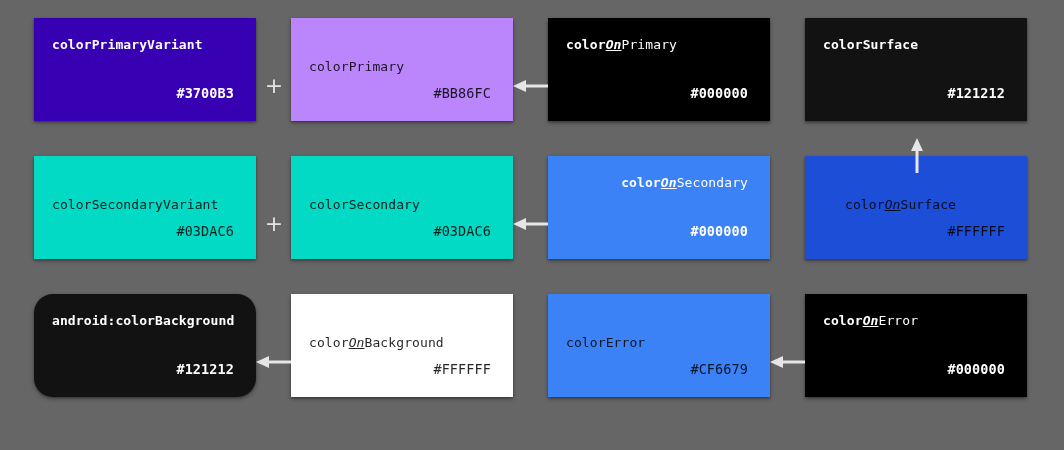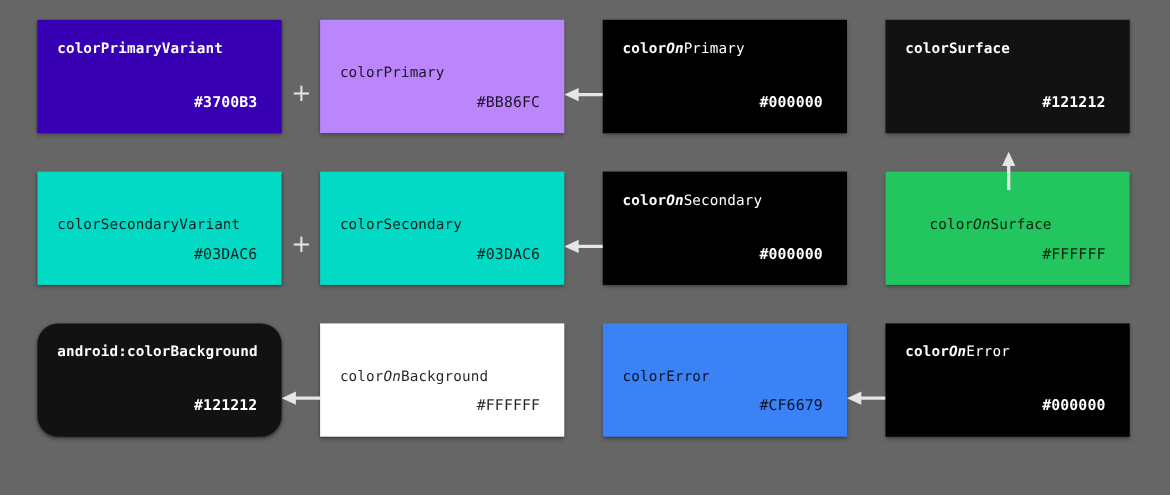--- a/index.html
+++ b/index.html
@@ -38,21 +38,21 @@
     white-space: nowrap;
   }
   .hex {
     align-self: flex-end;
     font-size: 13.5px;
     line-height: 15px;
     letter-spacing: 0.1px;
   }
   .card.dark  { color: #FFFFFF; }
   .card.light { color: rgba(0,0,0,0.85); }
-  .card .on   { font-style: italic; }
+  .card .on   { font-style: italic; text-decoration: underline; }
   .card.light .label { font-weight: 400; margin-top: 22px; }
   .card.dark  .label { font-weight: 500; }
   .card.dark  .pfx, .card.dark .on { font-weight: 700; }
   .card.dark  .sfx { font-weight: 400; }
   .hex { font-weight: 700; }
   .card.light .hex { font-weight: 500; }
 
   .plus {
     position: absolute;
     transform: translate(-50%, -54%);
@@ -103,26 +103,26 @@
     <div class="card light" style="background-color: rgb(3, 218, 198);">
       <div class="label"><span class="pfx">colorSecondaryVariant</span><span class="on"></span><span class="sfx"></span></div>
       <div class="hex">#03DAC6</div>
     </div>
 
     <div class="card light" style="background-color: rgb(3, 218, 198);">
       <div class="label"><span class="pfx">colorSecondary</span><span class="on"></span><span class="sfx"></span></div>
       <div class="hex">#03DAC6</div>
     </div>
 
-    <div class="card dark" style="background-color: #000000;">
+    <div class="card dark" style="background-color: #3b82f6; text-align: right;">
       <div class="label"><span class="pfx">color</span><span class="on">On</span><span class="sfx">Secondary</span></div>
       <div class="hex">#000000</div>
     </div>
 
-    <div class="card light" style="background-color: #22c55e; padding-left: 40px;">
+    <div class="card light" style="background-color: #1d4ed8; padding-left: 40px;">
       <div class="label"><span class="pfx">color</span><span class="on">On</span><span class="sfx">Surface</span></div>
       <div class="hex">#FFFFFF</div>
     </div>
 
     <div class="card dark" style="background-color: rgb(18, 18, 18); border-radius: 19px;">
       <div class="label"><span class="pfx">android:colorBackground</span><span class="on"></span><span class="sfx"></span></div>
       <div class="hex">#121212</div>
     </div>
 
     <div class="card light" style="background-color: rgb(255, 255, 255);">

